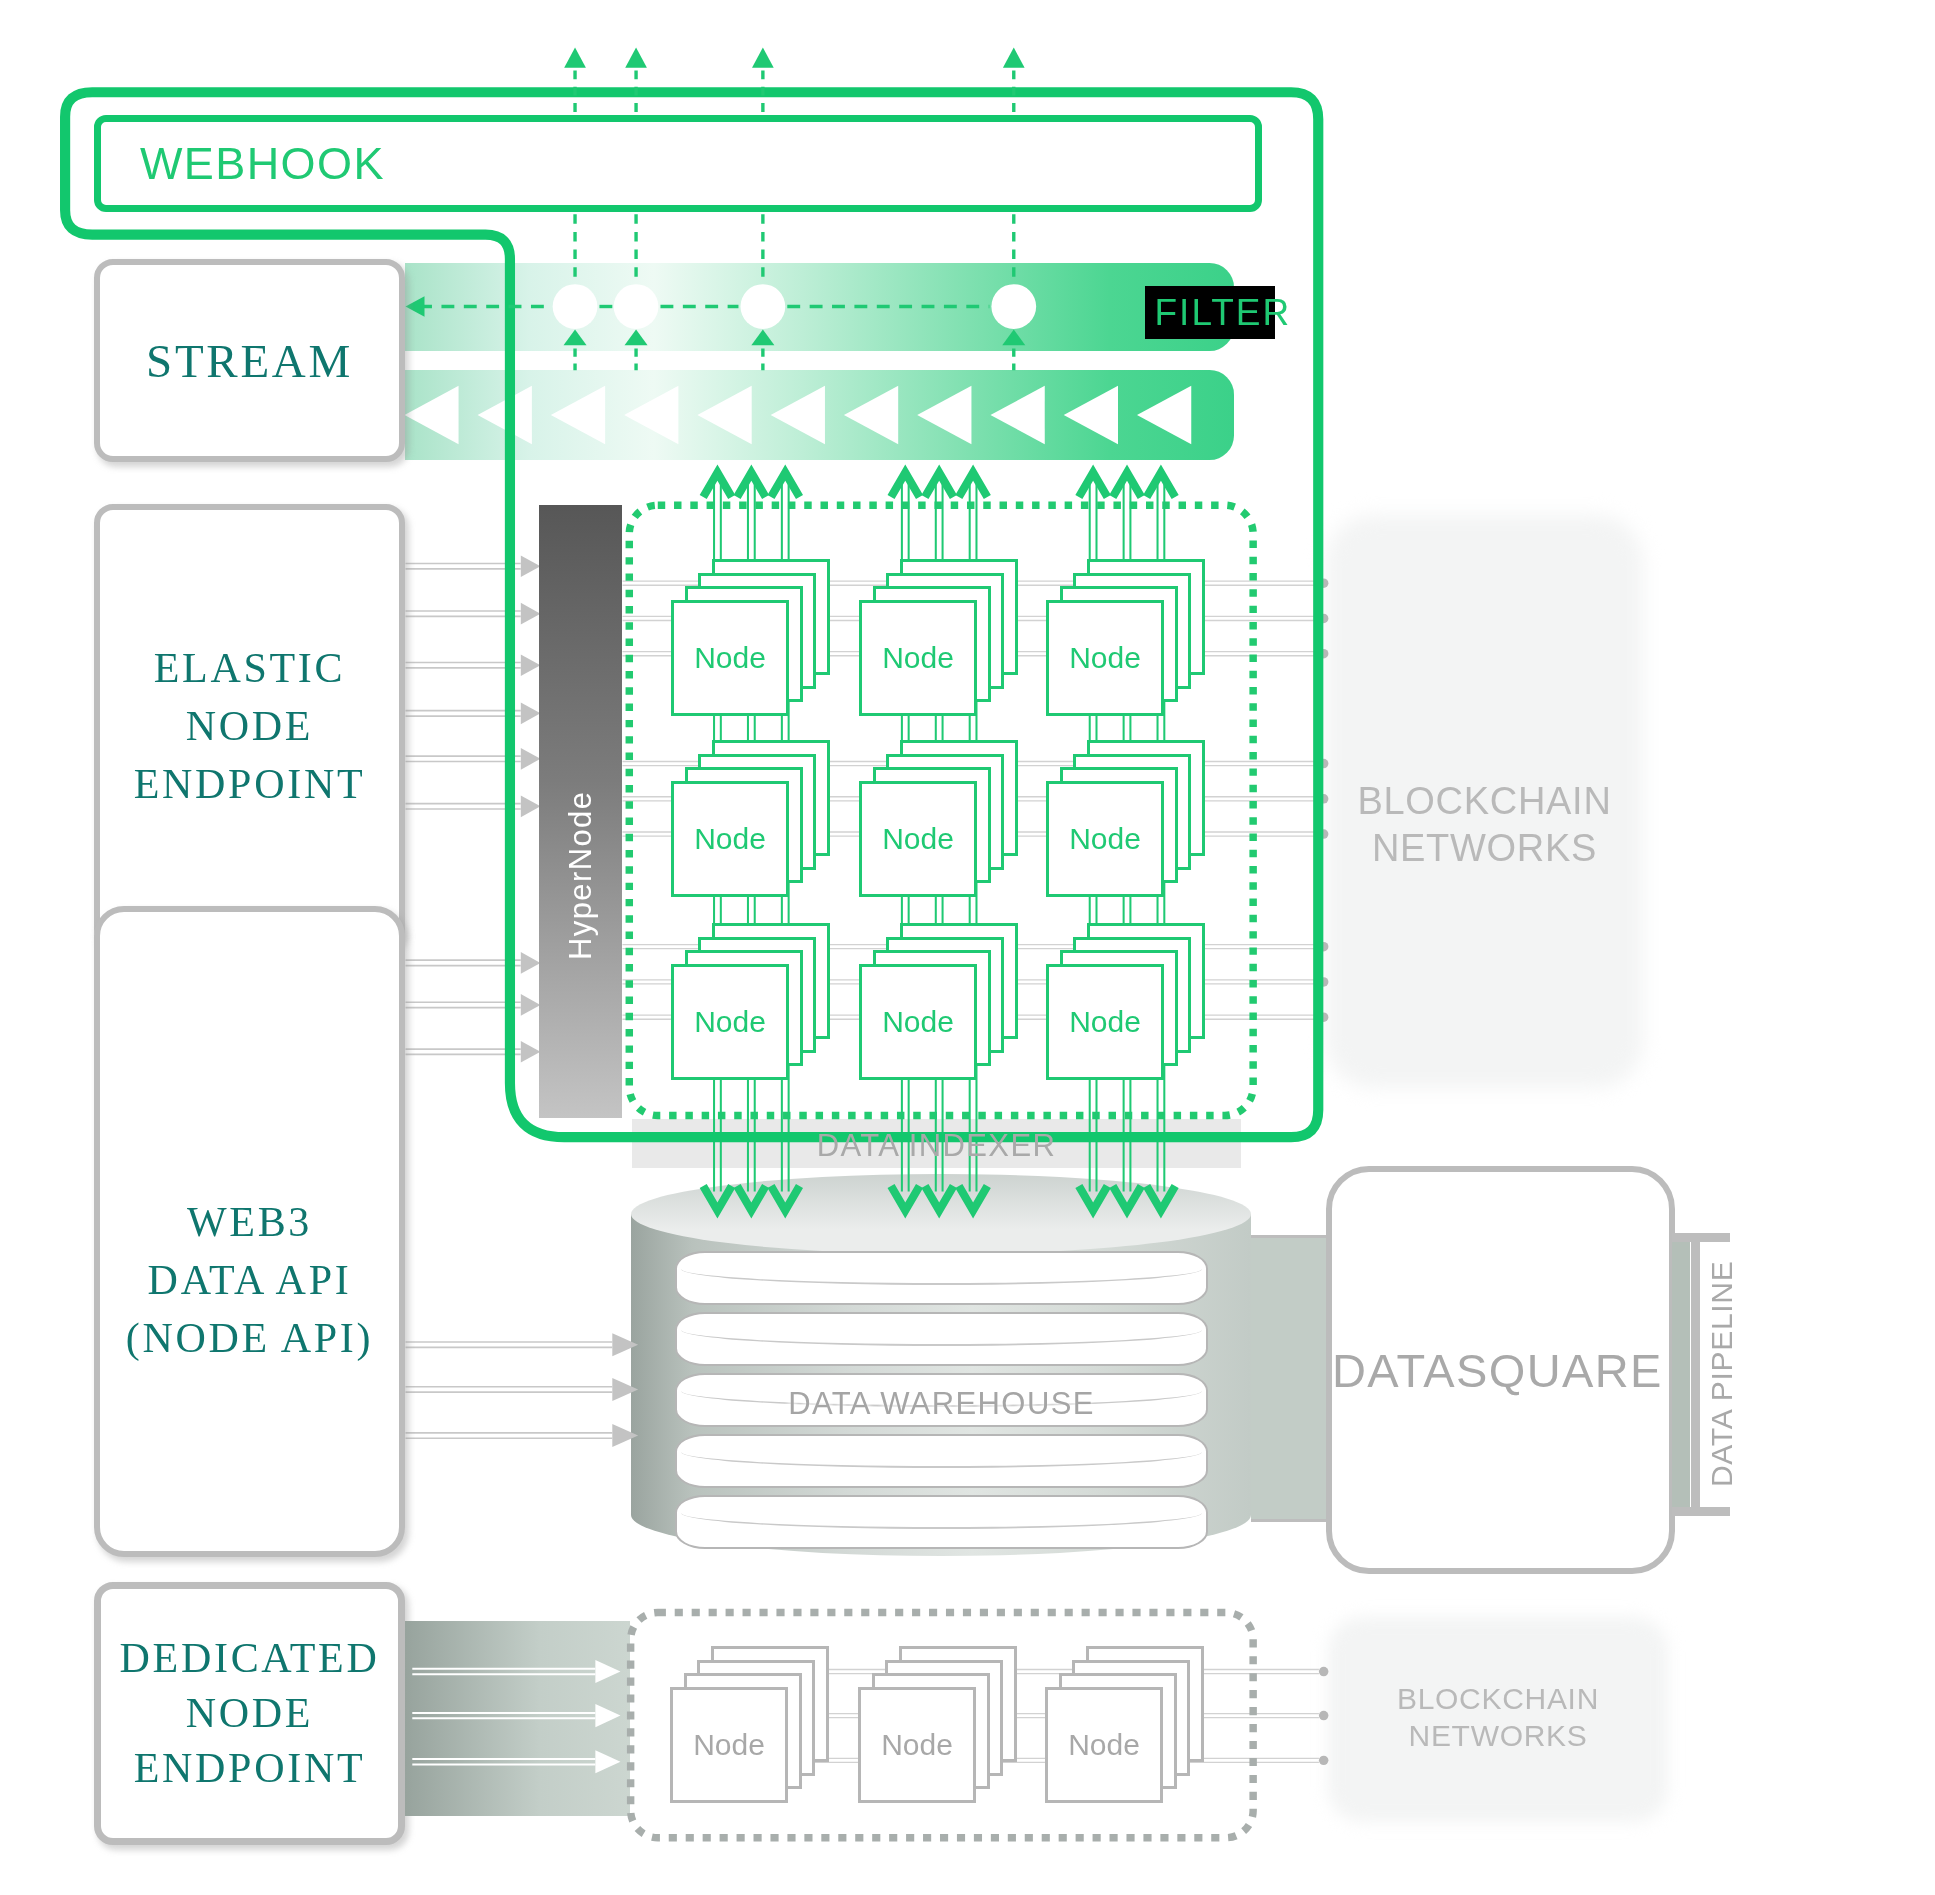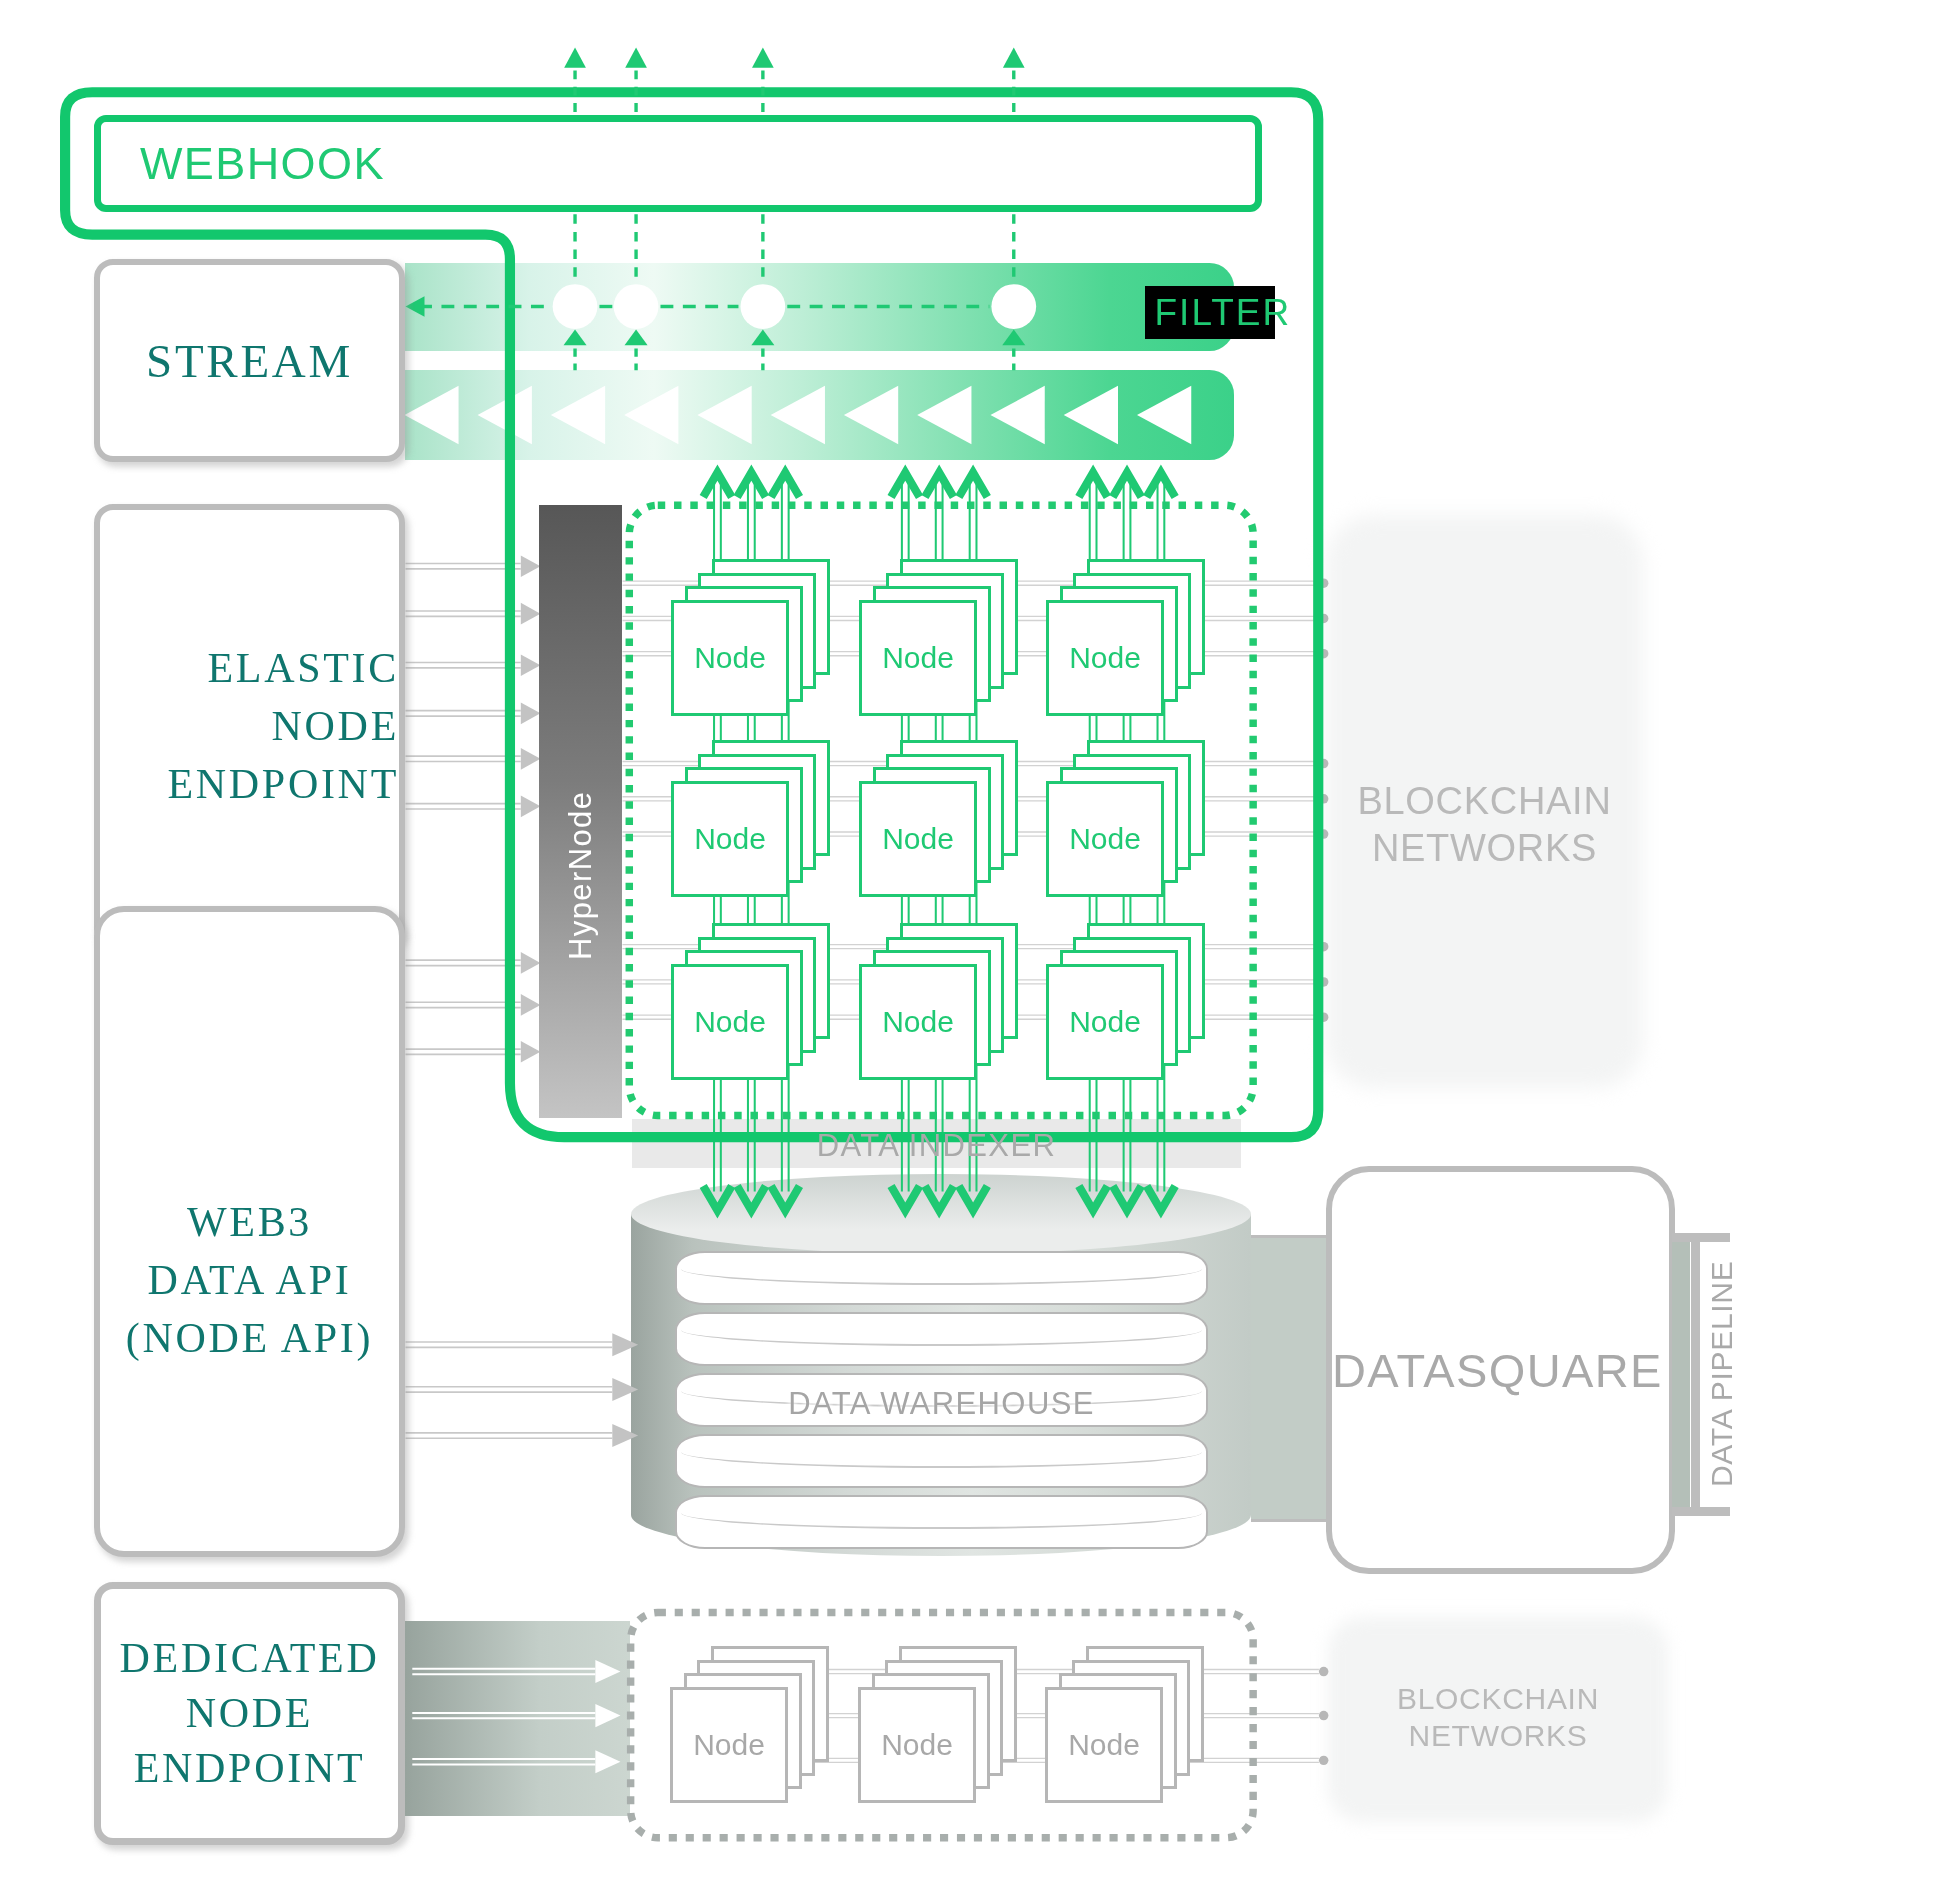--- a/index.html
+++ b/index.html
@@ -253,21 +253,21 @@
               box-sizing:border-box;display:flex;align-items:center;">
     <span style="color:#1fc973;font-size:45px;letter-spacing:1.4px;padding-left:39px;">WEBHOOK</span>
   </div>
 
   <div class="ctext" style="left:675px;top:1386px;width:533px;color:#a5a5a5;font-size:31px;letter-spacing:1.4px;text-shadow:0 0 6.8px #fff,0 0 6.8px #fff;">DATA WAREHOUSE</div>
   <div class="ctext" style="left:632px;top:1128px;width:609px;color:#a9a9a9;font-size:31px;letter-spacing:1.4px;">DATA INDEXER</div>
 
   <div class="lbox" style="top:259px;height:203px;">
     <span class="ln" style="font-size:47px;">STREAM</span>
   </div>
-  <div class="lbox" style="top:504px;height:444px;align-items:flex-end;">
+  <div class="lbox" style="top:504px;height:444px;">
     <span class="ln">ELASTIC</span>
     <span class="ln">NODE</span>
     <span class="ln">ENDPOINT</span>
   </div>
   <div class="lbox" style="top:906px;height:651px;border-radius:30px;">
     <span class="ln" style="margin-top:96px;">WEB3</span>
     <span class="ln">DATA API</span>
     <span class="ln">(NODE API)</span>
   </div>
   <div class="lbox" style="top:1582px;height:263px;border-width:7.5px;">

